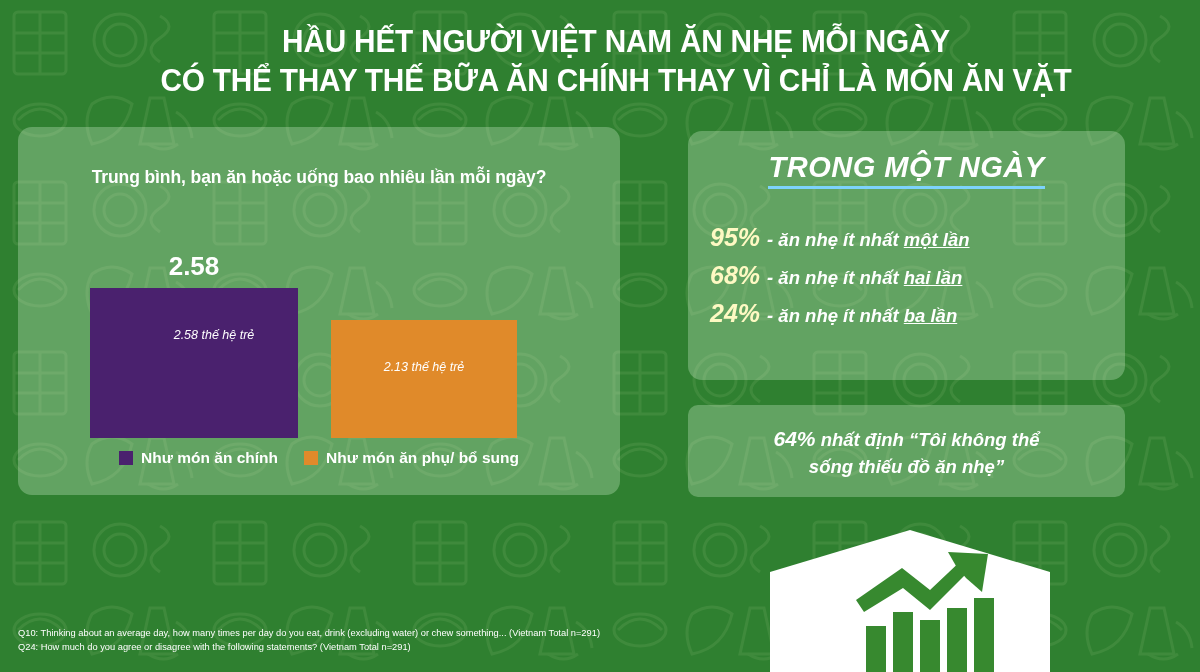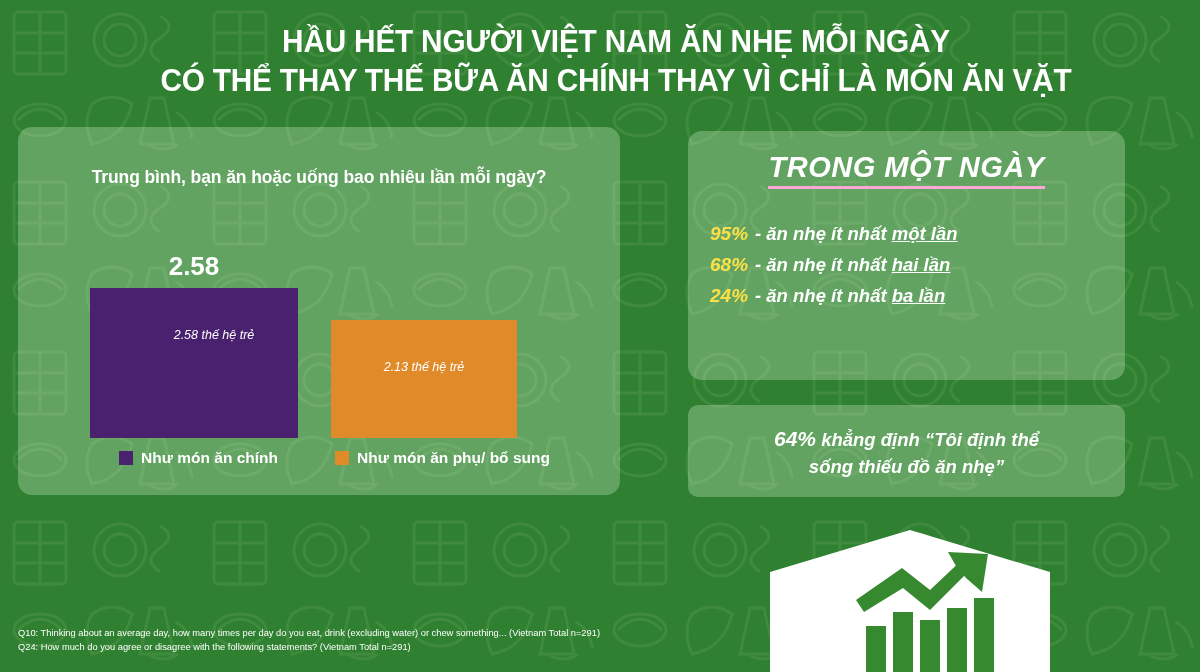--- a/index.html
+++ b/index.html
@@ -105,21 +105,20 @@
     width: 602px;
     display: flex;
     justify-content: center;
     align-items: center;
     gap: 26px;
   }
   .legend-item {
     display: flex;
     align-items: center;
     gap: 8px;
-    margin-left: 31px;
   }
   .legend-swatch {
     width: 14px; height: 14px;
     display: inline-block;
     flex: 0 0 auto;
   }
   .legend-label {
     color: #ffffff;
     font-size: 15.5px;
     font-weight: bold;
@@ -132,40 +131,40 @@
     left: 0; top: 20px;
     width: 437px;
     text-align: center;
     color: #ffffff;
     font-size: 29px;
     font-weight: bold;
     font-style: italic;
     letter-spacing: 0.5px;
   }
   .day-title span {
-    border-bottom: 3px solid #f9a8d4;
+    border-bottom: 3px solid #7dd3fc;
     padding-bottom: 3px;
   }
 
   .stat-list {
     position: absolute;
     left: 22px;
     top: 92px;
     width: 415px;
   }
   .stat-row {
     display: flex;
     align-items: baseline;
     gap: 7px;
     margin-bottom: 9px;
     white-space: nowrap;
   }
   .stat-pct {
-    color: #fde047;
-    font-size: 19px;
+    color: #fef9c3;
+    font-size: 25px;
     font-weight: bold;
     font-style: italic;
   }
   .stat-text {
     color: #ffffff;
     font-size: 18.5px;
     font-weight: bold;
     font-style: italic;
   }
   .stat-text u { text-decoration: underline; }
@@ -322,21 +321,21 @@
       <div class="stat-row">
         <span class="stat-pct">24%</span>
         <span class="stat-text"><span>- ăn nhẹ ít nhất </span><u>ba lần</u></span>
       </div>
 
     </div>
   </div>
 
   <div class="panel" id="quote-panel">
     <div class="quote">
-      <span class="pct">64%</span><span> khẳng định “Tôi định thể</span><br>
+      <span class="pct">64%</span><span> nhất định “Tôi không thể</span><br>
       <span>sống thiếu đồ ăn nhẹ”</span>
     </div>
   </div>
 
   <svg id="badge" viewBox="0 0 280 142" aria-hidden="true">
     <path d="M0 42 L140 0 L280 42 L280 142 L0 142 Z" fill="#ffffff"></path>
     <g fill="#37892f">
       <rect x="96" y="96" width="20" height="46"></rect>
       <rect x="123" y="82" width="20" height="60"></rect>
       <rect x="150" y="90" width="20" height="52"></rect>

